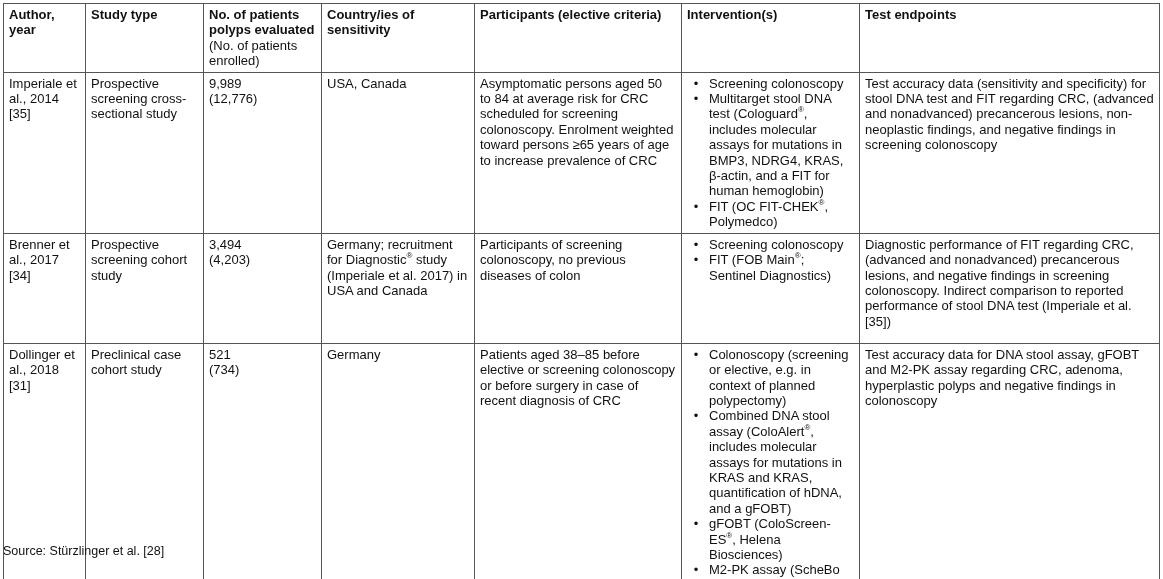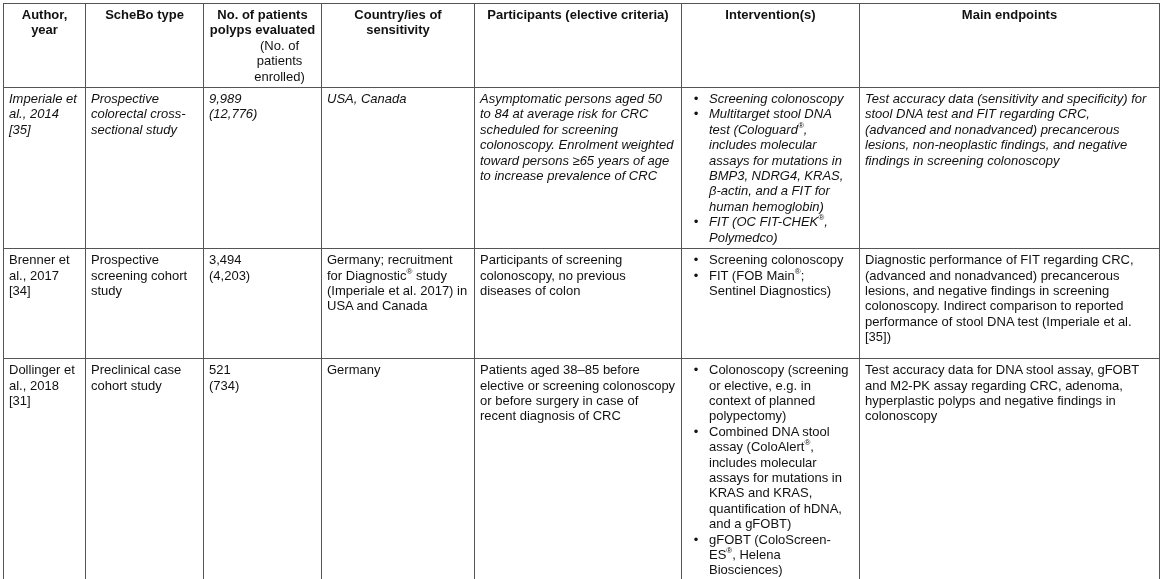--- a/index.html
+++ b/index.html
@@ -13,23 +13,23 @@
     border-collapse: collapse;
     table-layout: fixed;
     font-size: 13px; line-height: 15.4px;
   }
   table.studies th, table.studies td {
     border: 1.5px solid #555555;
     vertical-align: top;
     text-align: left;
     padding: 3px 5px 3px 5px;
   }
-  table.studies th { font-weight: bold; height: 58px; text-align: center; }
-  th .sub { font-weight: normal; display: block; margin-left: 34px; }
-  tr.r1 td { height: 122px; font-style: italic; }
+  table.studies th { font-weight: bold; height: 58px; }
+  th .sub { font-weight: normal; display: block; }
+  tr.r1 td { height: 122px; }
   tr.r2 td { height: 103px; margin-left: 16px; }
   tr.r3 td { height: 203px; }
   ul.intv { margin: 0; padding: 0 0 0 22px; list-style: none; }
   ul.intv li { position: relative; }
   ul.intv li .bullet { position: absolute; left: -18px; top: 0; width: 10px; text-align: center; }
   sup { font-size: 8px; line-height: 0; vertical-align: 6px; }
   .footer { position: absolute; left: 3px; top: 544px; font-size: 12.5px; line-height: 15.5px; }
   .footer div { white-space: nowrap; }
 </style>
 </head>
@@ -41,36 +41,36 @@
     <col style="width:118px">
     <col style="width:118px">
     <col style="width:153px">
     <col style="width:207px">
     <col style="width:178px">
     <col style="width:300px">
   </colgroup>
   <thead>
     <tr>
       <th>Author, year</th>
-      <th>ScheBo type</th>
+      <th>Study type</th>
       <th>
         <span>No. of patients polyps evaluated</span>
         <span class="sub">(No. of patients enrolled)</span>
       </th>
       <th>Country/ies of sensitivity</th>
       <th>Participants (elective criteria)</th>
       <th>Intervention(s)</th>
-      <th>Main endpoints</th>
+      <th>Test endpoints</th>
     </tr>
   </thead>
   <tbody>
 
     <tr class="r1">
       <td>Imperiale et al., 2014 [35]</td>
-      <td>Prospective colorectal cross-sectional study</td>
+      <td>Prospective screening cross-sectional study</td>
       <td>
         <div>9,989</div>
         <div>(12,776)</div>
       </td>
       <td>USA, Canada</td>
       <td>Asymptomatic persons aged 50 to 84 at average risk for CRC scheduled for screening colonoscopy. Enrolment weighted toward persons ≥65 years of age to increase prevalence of CRC</td>
       <td>
         <ul class="intv">
           <li><span class="bullet">•</span><span>Screening colonoscopy</span></li>
           <li><span class="bullet">•</span><span>Multitarget stool DNA test (Cologuard</span><sup>®</sup><span>, includes molecular assays for mutations in BMP3, NDRG4, KRAS, β-actin, and a FIT for human hemoglobin)</span></li>
@@ -114,13 +114,14 @@
           <li><span class="bullet">•</span><span>gFOBT (ColoScreen-ES</span><sup>®</sup><span>, Helena Biosciences)</span></li>
           <li><span class="bullet">•</span><span>M2-PK assay (ScheBo Biotech AG)</span></li>
         </ul>
       </td>
       <td>Test accuracy data for DNA stool assay, gFOBT and M2-PK assay regarding CRC, adenoma, hyperplastic polyps and negative findings in colonoscopy</td>
     </tr>
   </tbody>
 </table>
 
 <div class="footer">
+  <div>Source: Stürzlinger et al. [28]</div>
 </div>
 
 </body></html>

